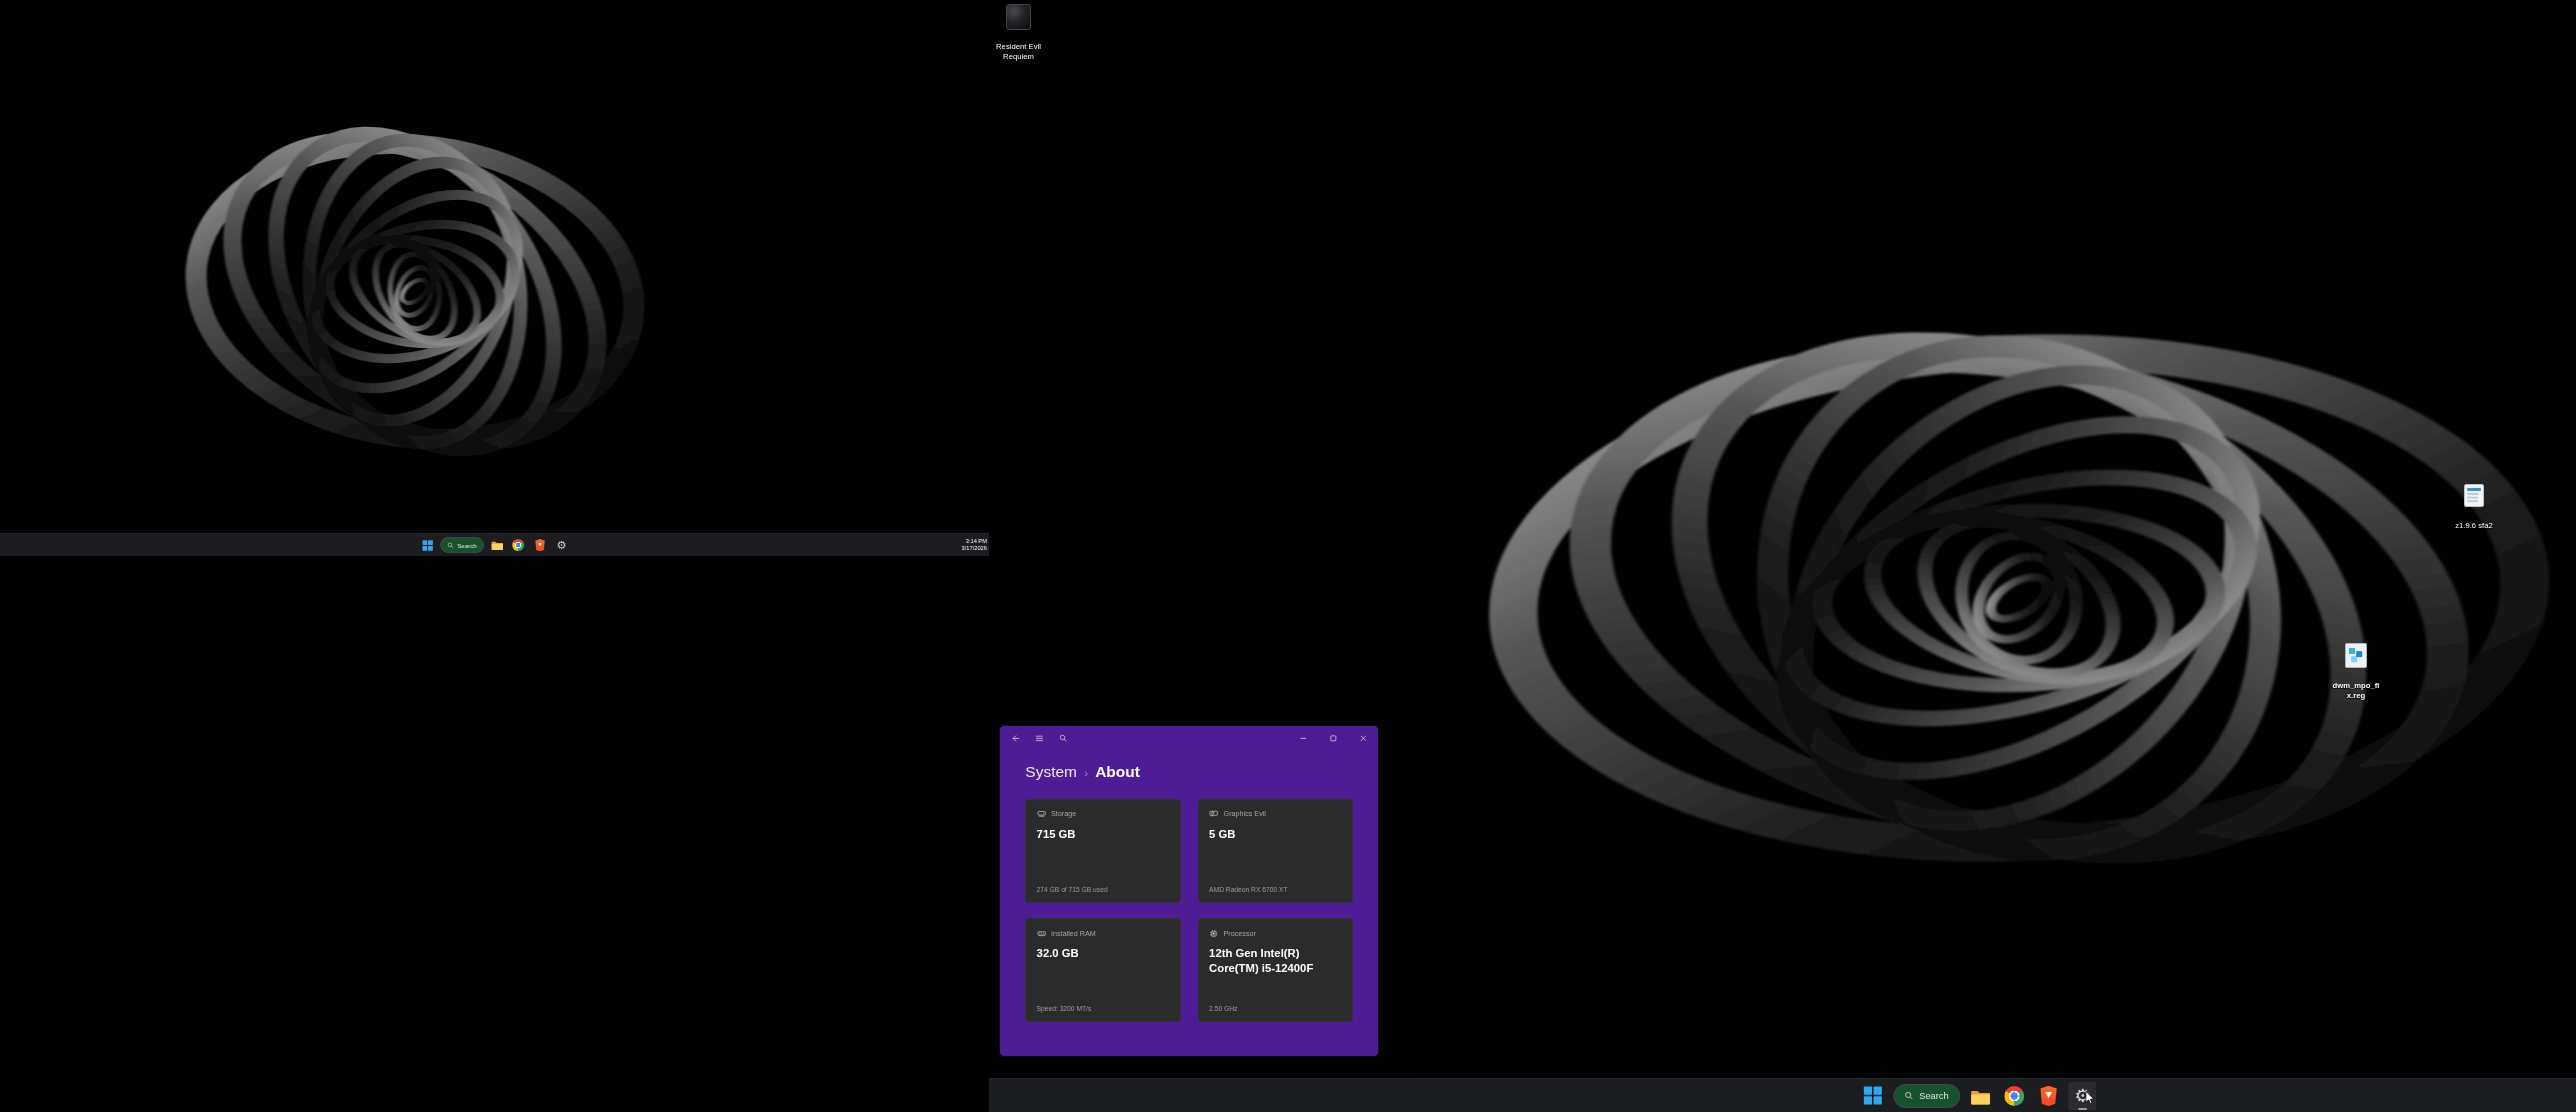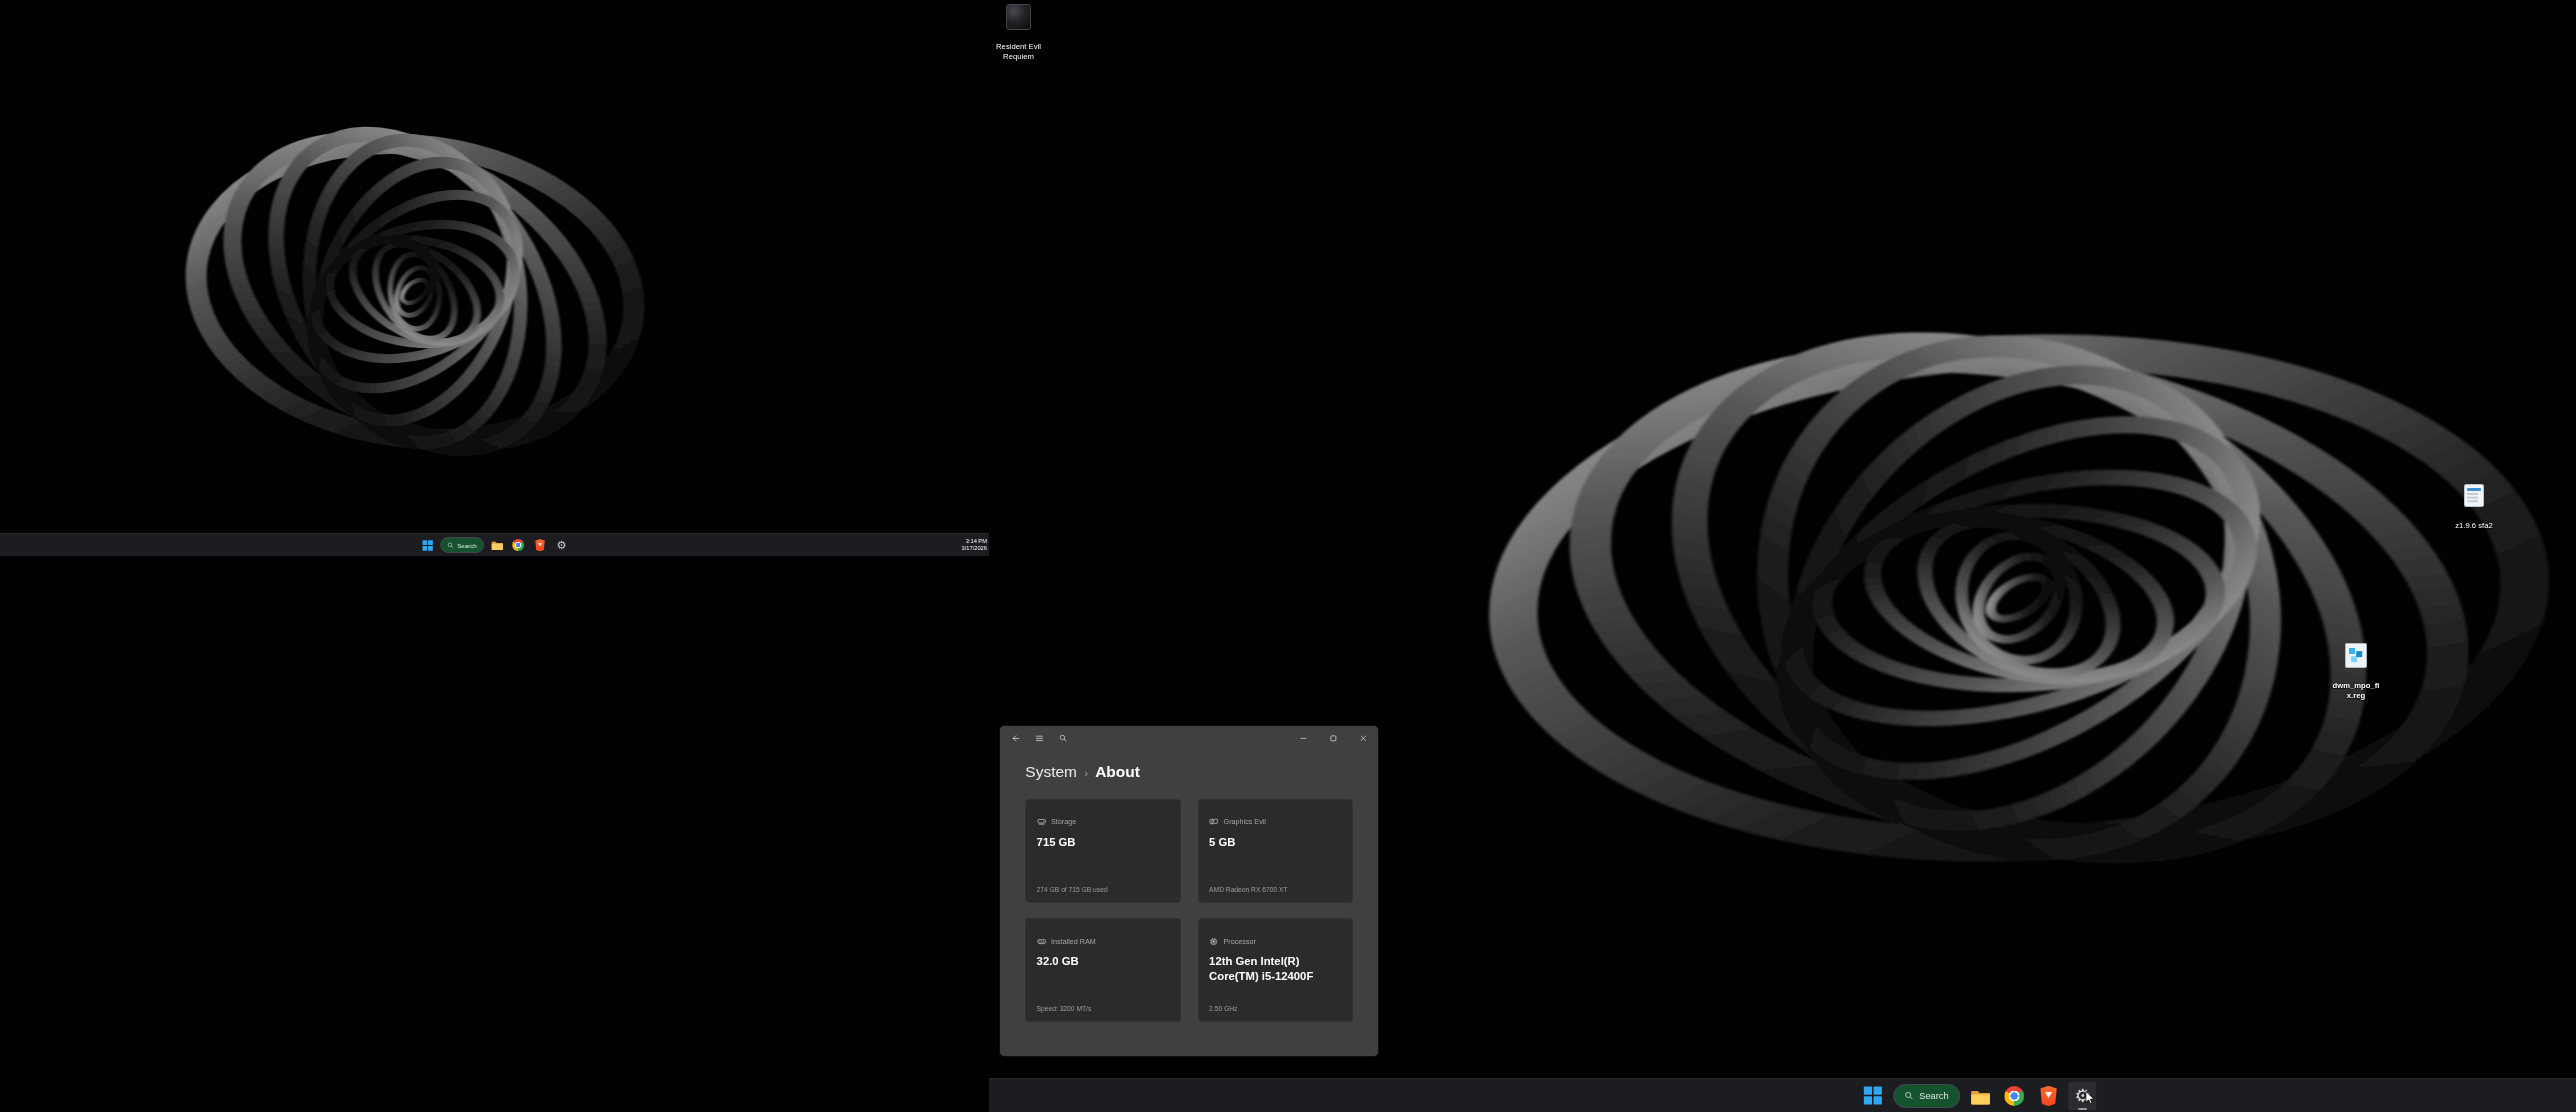--- a/index.html
+++ b/index.html
@@ -89,41 +89,41 @@
   #taskbar-left .brave-shield{width:11.3px;height:12.4px;}
   .brave-shield::after{content:"";position:absolute;left:32%;top:30%;width:36%;height:30%;background:#fff;
     clip-path:polygon(50% 100%, 0 0, 100% 0);}
   .gear-glyph{color:#d4d4d8;}
   #taskbar-main .gear-glyph{font-size:18.5px;line-height:1;}
   #taskbar-left .gear-glyph{font-size:11.3px;line-height:1;}
 
   
   #settings-window{
     position:absolute;left:10.3px;top:725px;width:378px;height:330px;
-    background:#404040;border:0.5px solid #0c0c0c;border-radius:5.2px;
+    background:#4c1d95;border:0.5px solid #0c0c0c;border-radius:5.2px;
     box-shadow:0 15.5px 36px rgba(0,0,0,.65), 0 2.1px 9.3px rgba(0,0,0,.5);
     color:#fff;display:flex;flex-direction:column;
   }
   .titlebar{height:25px;display:flex;align-items:center;justify-content:space-between;padding-left:5.2px;flex:0 0 auto;}
   .titlebar-left{display:flex;align-items:center;gap:3.1px;}
   .win-icon-btn{width:20.6px;height:18.5px;display:flex;align-items:center;justify-content:center;border-radius:2.6px;background:transparent;border:0;padding:0;}
   .caption-btns{display:flex;height:100%;}
   .caption-btn{width:30px;height:100%;display:flex;align-items:center;justify-content:center;background:transparent;border:0;padding:0;}
   .caption-btn.close{border-top-right-radius:5.2px;}
   .win-content{padding:5.2px 25px 0 25px;flex:1;}
   .breadcrumb{display:flex;align-items:center;gap:7.2px;margin-top:7.2px;margin-bottom:17.5px;}
   .bc-root{font-size:15.5px;font-weight:400;color:#ececec;}
   .bc-sep{font-size:11.3px;color:#9a9a9a;padding-top:1.5px;}
   .bc-current{font-size:15.5px;font-weight:700;color:#ffffff;}
   .cards{display:grid;grid-template-columns:1fr 1fr;gap:15.5px 17px;}
   .card{
     height:104px;background:#2b2b2b;border:0.5px solid #323232;border-radius:4.1px;
     padding:9.3px 10.3px;box-sizing:border-box;display:flex;flex-direction:column;
   }
-  .card-head{display:flex;align-items:flex-end;gap:5.2px;margin-top:8px;}
+  .card-head{display:flex;align-items:flex-end;gap:5.2px;}
   .card-ico{width:9.3px;height:9.3px;display:flex;}
   .card-label{font-size:7.2px;color:#a6a6a6;}
   .card-value{margin-top:8.2px;font-size:11.3px;font-weight:700;line-height:1.3;color:#fff;}
   .card-detail{margin-top:auto;font-size:6.7px;color:#9d9d9d;}
   #mouse-cursor{position:absolute;left:1093px;top:1090px;width:15.5px;height:15.5px;z-index:50;}
 </style>
 </head>
 <body>
 
 <svg width="0" height="0" style="position:absolute" aria-hidden="true">

